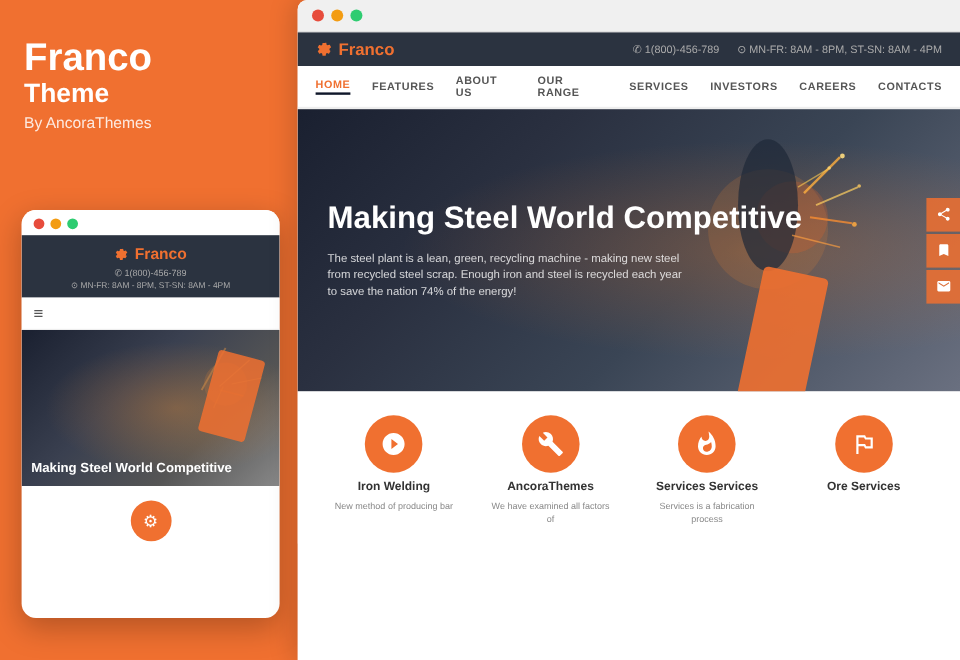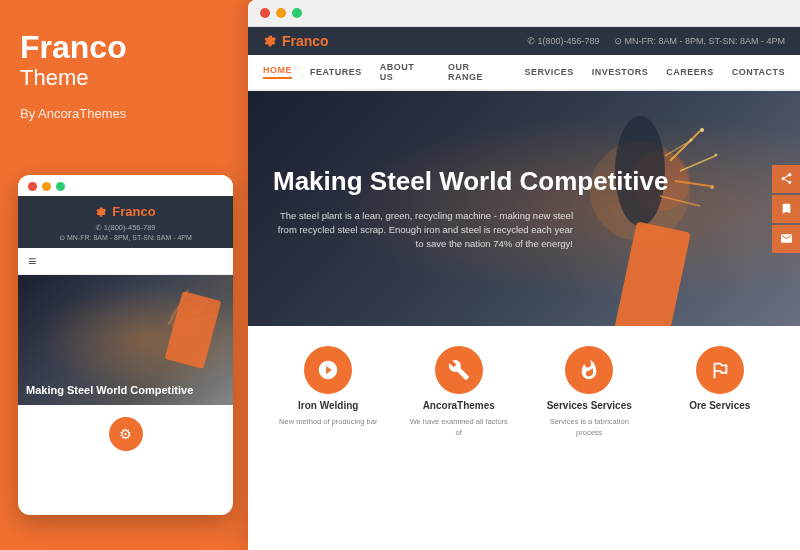--- a/index.html
+++ b/index.html
@@ -23,29 +23,29 @@
 
     .brand-title {
       font-size: 32px;
       font-weight: 900;
       color: #fff;
       line-height: 1.1;
     }
 
     .brand-subtitle {
       font-size: 22px;
-      font-weight: 400;
+      font-weight: 700;
       color: #fff;
       display: block;
     }
 
     .brand-by {
       font-size: 13px;
       color: rgba(255,255,255,0.85);
-      margin-top: 15px;
+      margin-top: 4px;
     }
 
     
     .mobile-mockup {
       position: absolute;
       left: 18px;
       top: 175px;
       width: 215px;
       height: 340px;
       background: #fff;
@@ -231,21 +231,21 @@
       font-size: 9px;
       font-weight: 600;
       color: #555;
       text-transform: uppercase;
       cursor: pointer;
       letter-spacing: 0.5px;
     }
 
     .nav-item.active {
       color: #f07030;
-      border-bottom: 2px solid #f97316;
+      border-bottom: 2px solid #0f172a;
       padding-bottom: 2px;
     }
 
     
     .site-hero {
       position: relative;
       height: 235px;
       background: linear-gradient(135deg, #1a2030 0%, #2a3040 30%, #3a4555 60%, #6a7080 100%);
       overflow: hidden;
       display: flex;
@@ -278,21 +278,21 @@
       color: #fff;
       line-height: 1.2;
       margin-bottom: 12px;
     }
 
     .hero-desc {
       font-size: 9.5px;
       color: rgba(255,255,255,0.8);
       max-width: 300px;
       line-height: 1.5;
-      text-align: right;
+      text-align: left;
     }
 
     
     .hero-sidebar-icons {
       position: absolute;
       right: 0;
       top: 50%;
       transform: translateY(-50%);
       display: flex;
       flex-direction: column;

